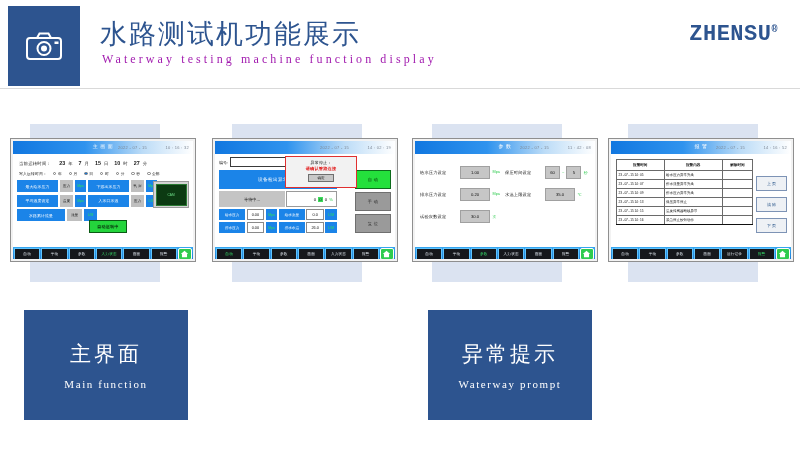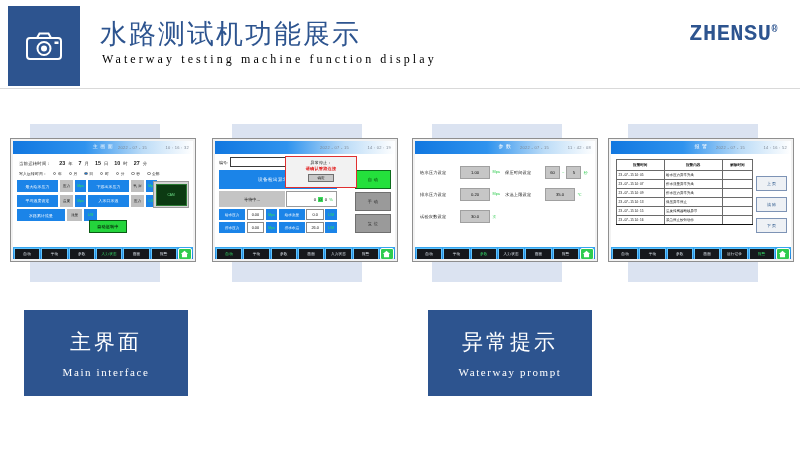--- a/index.html
+++ b/index.html
@@ -20,42 +20,42 @@
   }
   #camera-icon svg { display:block; }
   #title-zh {
     position:absolute; left:100px; top:16px;
     font-family:"DejaVu Sans", sans-serif;
     font-size:27px; color:#2d548f; letter-spacing:2px; font-weight:400; white-space:nowrap;
   }
   #title-en {
     position:absolute; left:102px; top:52px;
     font-family:"Liberation Serif", serif;
-    font-size:12px; color:#000000; letter-spacing:3.1px; white-space:nowrap;
+    font-size:12px; color:#a21caf; letter-spacing:3.1px; white-space:nowrap;
   }
   #brand {
     position:absolute; right:22px; top:22px;
     font-family:Liberation Mono, monospace;
     font-size:22px; font-weight:bold; color:#2d548f; letter-spacing:0.5px; white-space:nowrap;
   }
   #brand sup { font-size:10px; vertical-align:super; }
 
   
   .col { position:absolute; top:138px; }
   .col-0 { left:10px; }  .col-1 { left:212px; }
   .col-2 { left:412px; } .col-3 { left:608px; }
 
   .light-bar {
     position:absolute; top:124px; width:130px; height:158px;
     background:#dbe3f1;
   }
   .lb-0 { left:30px; } .lb-1 { left:232px; } .lb-2 { left:432px; } .lb-3 { left:628px; }
 
   .caption {
-    position:absolute; top:172px; width:164px; height:86px;
+    position:absolute; top:172px; width:164px; height:110px;
     background:#2d548f; color:#fff;
     display:flex; flex-direction:column; align-items:center; justify-content:center;
   }
   .cap-0 { left:14px; } .cap-1 { left:216px; }
   .cap-zh {
     font-family:"DejaVu Sans", sans-serif;
     font-size:21px; letter-spacing:3px; margin-bottom:10px; white-space:nowrap;
   }
   .cap-en {
     font-family:"Liberation Serif", serif;
@@ -367,21 +367,21 @@
               <svg width="9" height="8" viewBox="0 0 12 11">
                   <path d="M6 1 L11 5.5 L9.5 5.5 L9.5 10 L2.5 10 L2.5 5.5 L1 5.5 Z" fill="#ffffff"></path>
                 </svg>
             </span>
           </div>
         </div>
       </div>
     </div>
     <div class="caption cap-0">
       <span class="cap-zh">主界面</span>
-      <span class="cap-en">Main interface</span>
+      <span class="cap-en">Main function</span>
     </div>
   </div>
 
   <div class="col col-1">
     <div class="hmi">
       <div class="hmi-inner">
         <div class="titlebar">
           <div class="tb-title"></div>
           <div class="tb-date">2022 - 07 - 15</div>
           <div class="tb-time">14 : 02 : 19</div>

